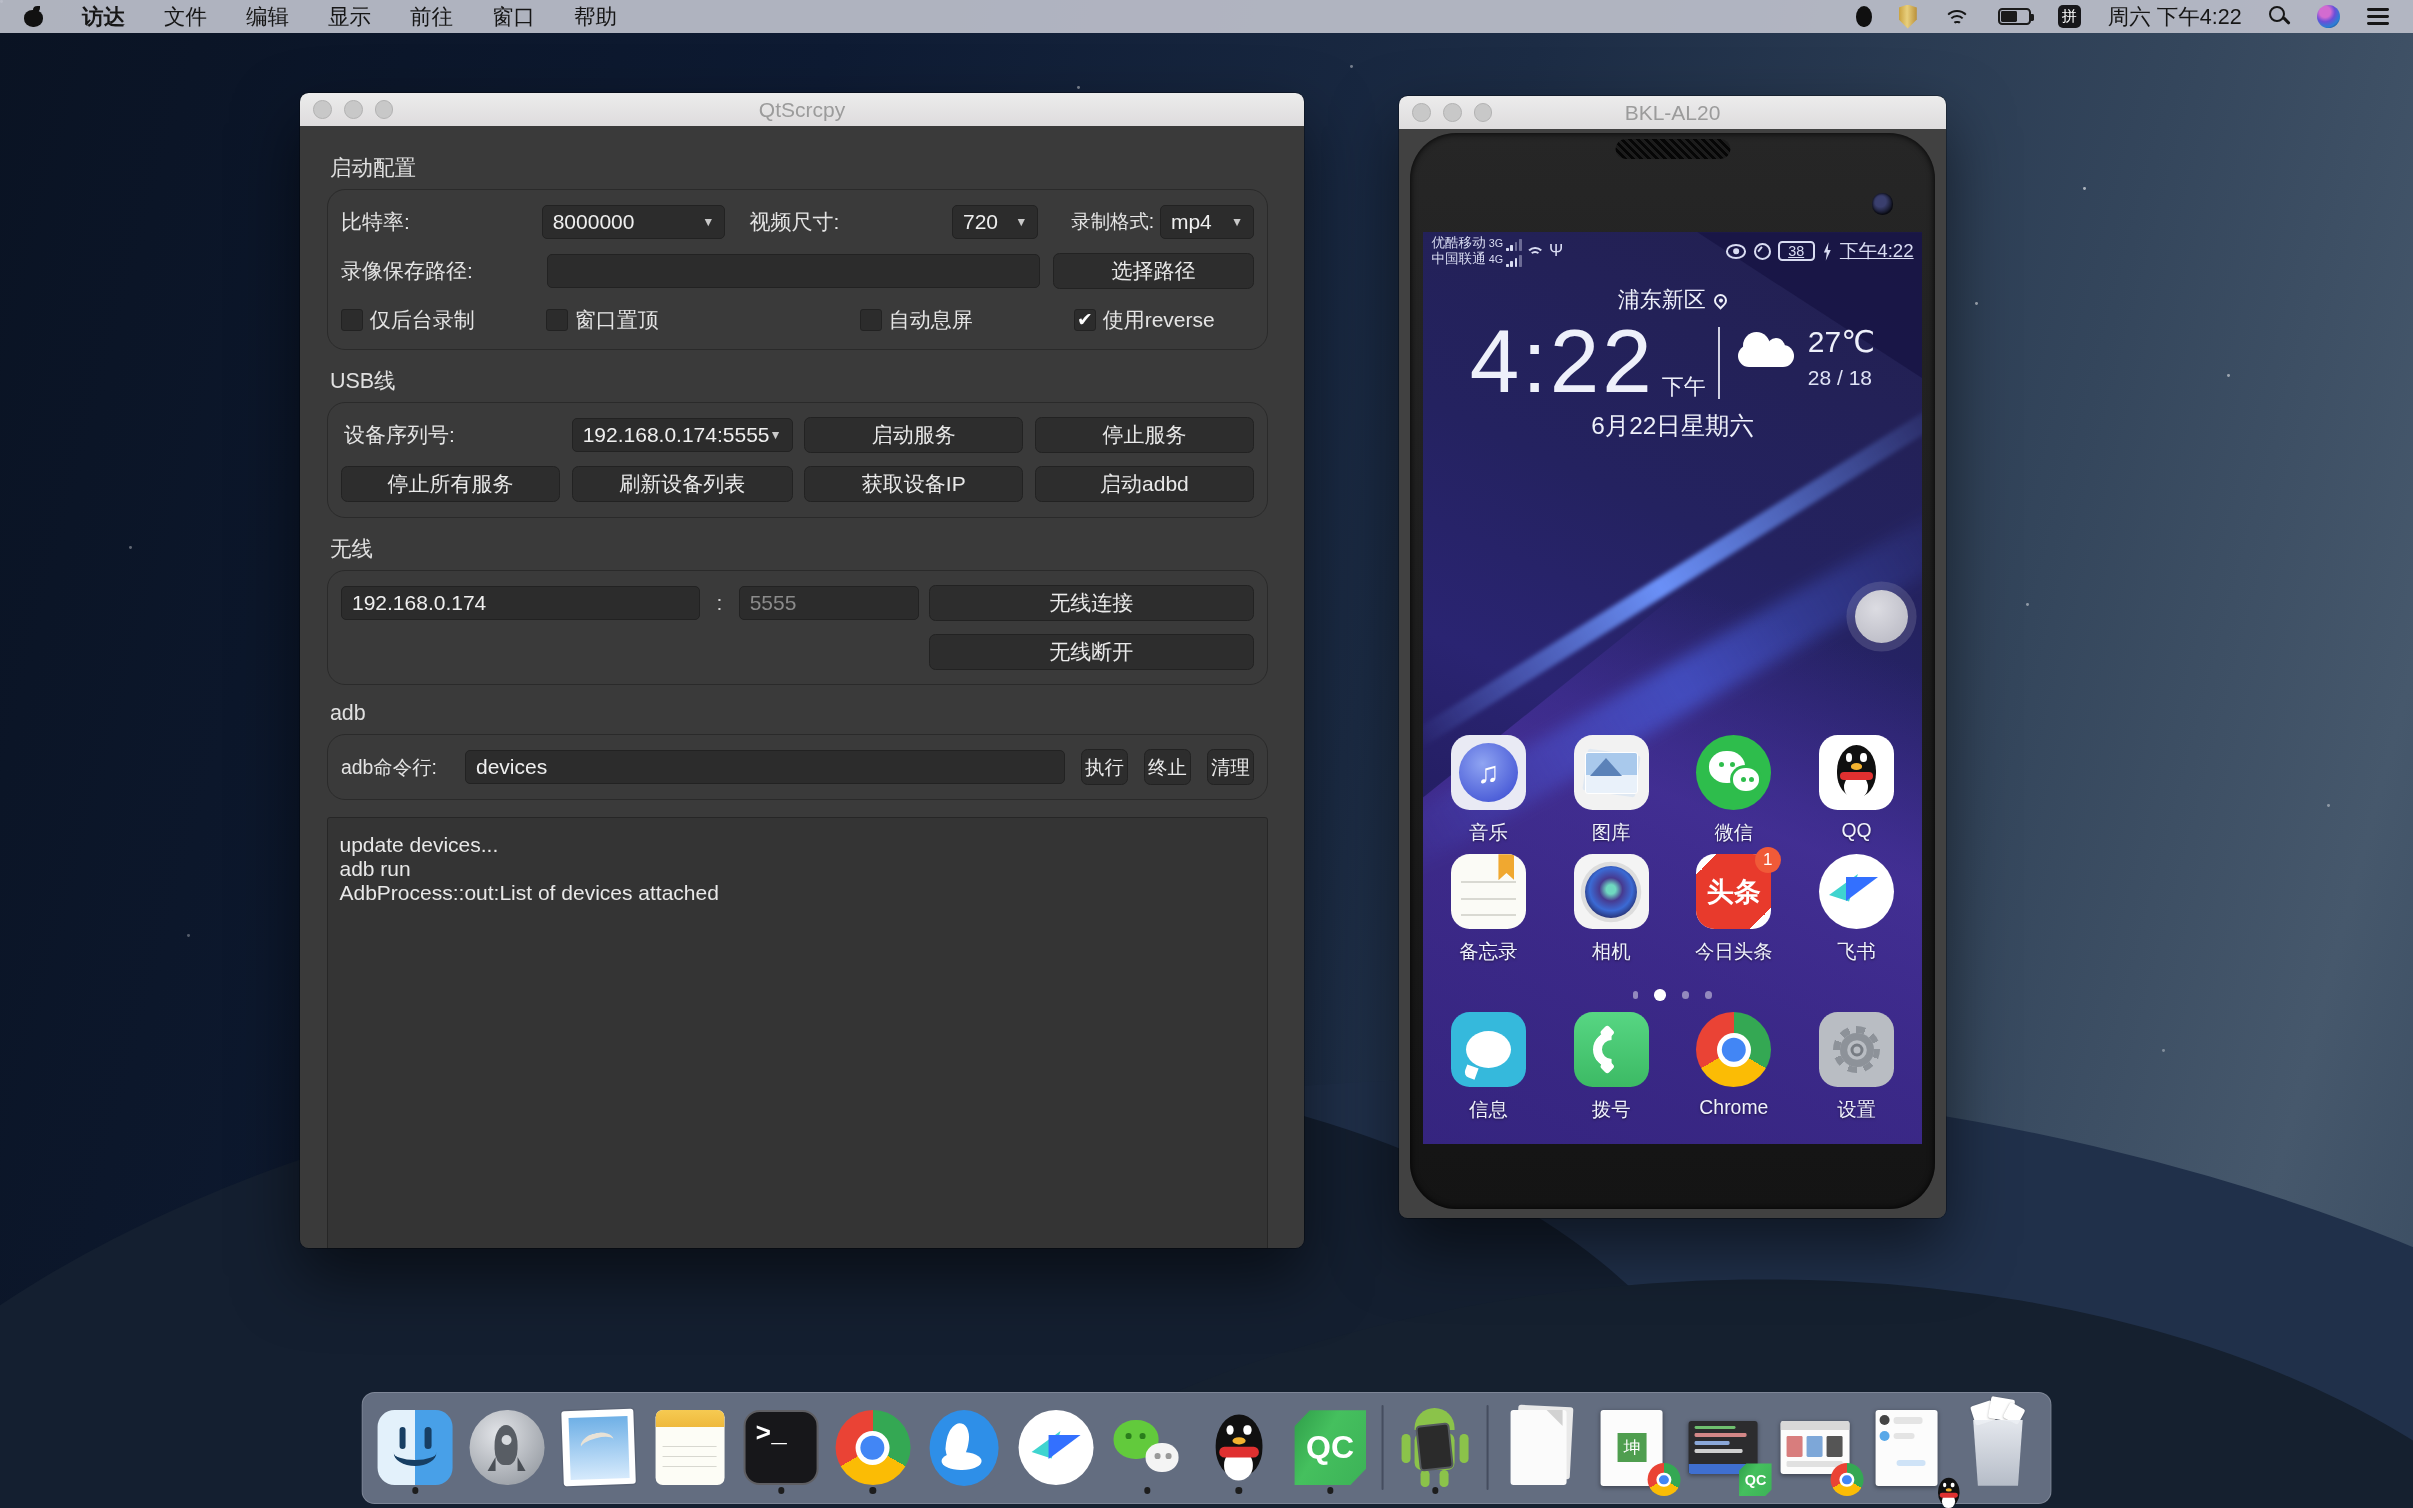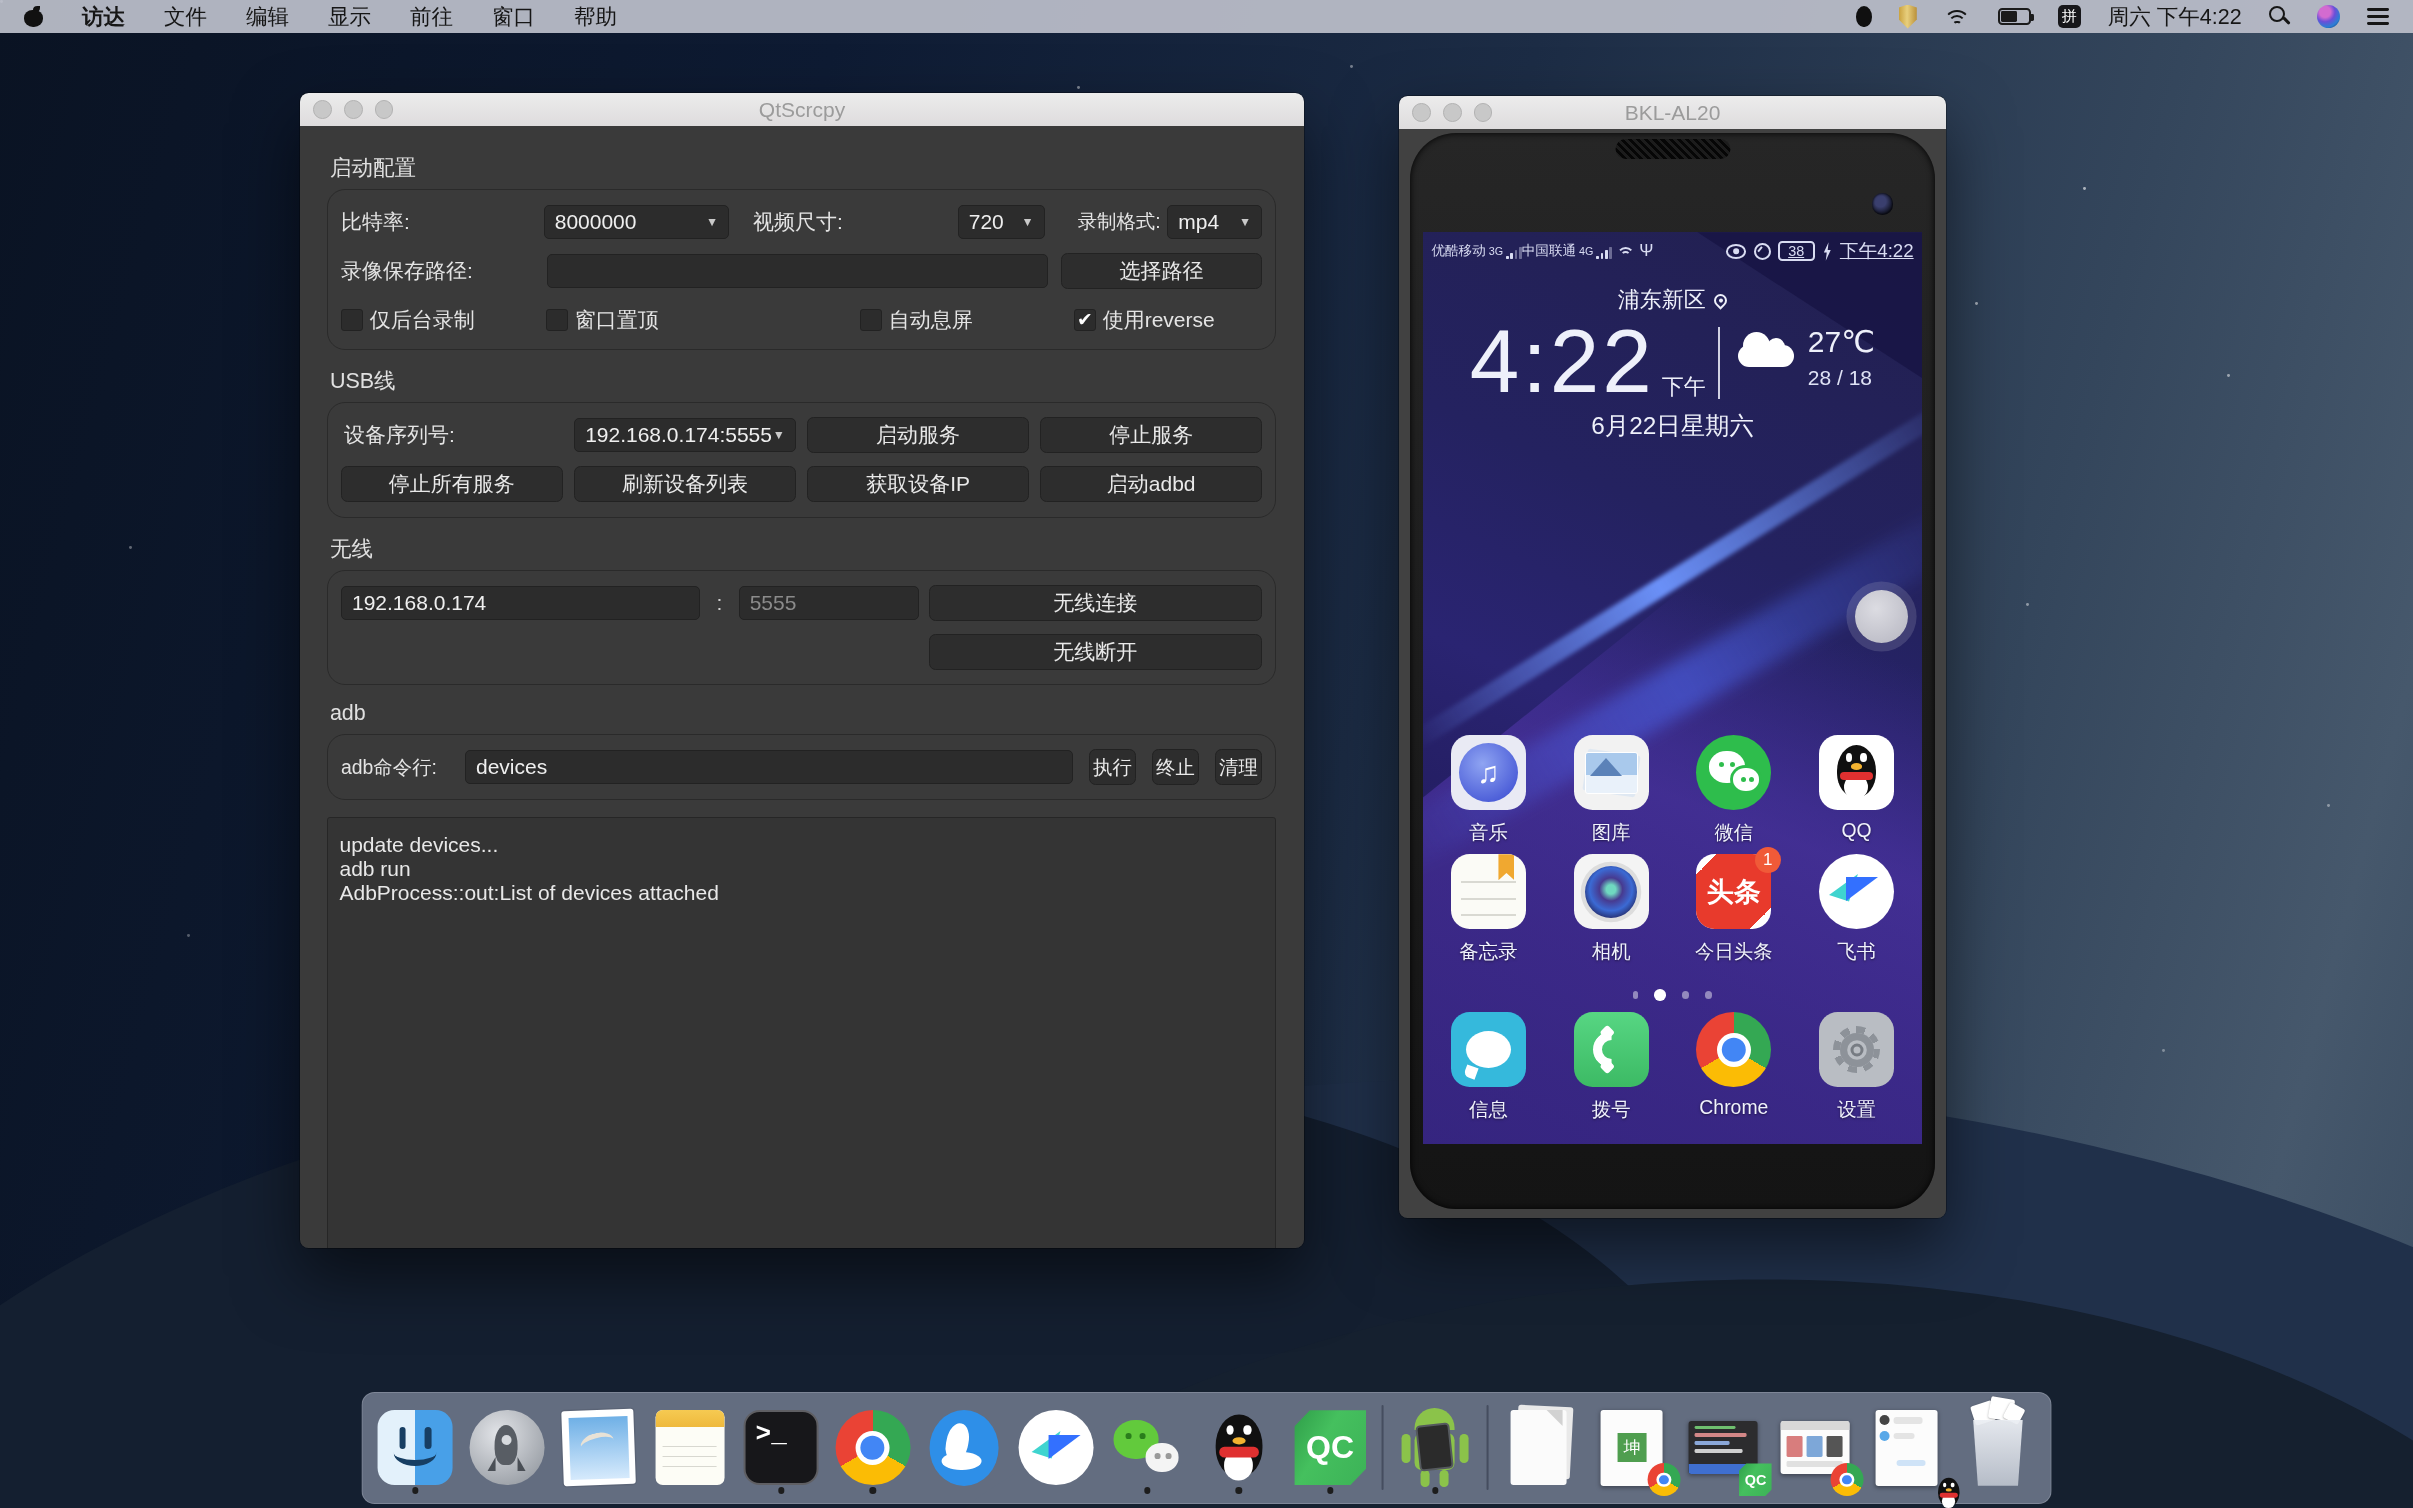--- a/index.html
+++ b/index.html
@@ -63,21 +63,21 @@
     box-shadow:0 29px 65px rgba(0,0,0,.55), 0 0 0 0.7px rgba(0,0,0,.4); }
   .titlebar { height:33px; background:linear-gradient(#ececec,#dedcdd); position:relative;
     display:flex; align-items:center; justify-content:center; }
   .tl-group { position:absolute; left:13px; top:0; bottom:0; display:flex; align-items:center; gap:12.2px; }
   .tl { width:18.7px; height:18.7px; border-radius:50%; background:#c8c8c8; border:0.7px solid #b2b2b2; }
   .wtitle { color:#9b9b9b; font-size:21px; }
 
   
   .qtwin { left:300px; top:93px; width:1004px; height:1155px; }
   .qtbody { position:absolute; top:33px; left:0; right:0; bottom:0; background:#3a3a3a;
-    padding:20px 28px 0 27px; color:#e4e4e4; font-size:21px; }
+    padding:20px 36px 0 27px; color:#e4e4e4; font-size:21px; }
   .seclabel { margin:16px 0 7.2px 2.9px; font-size:21.5px; color:#e0e0e0; }
   .seclabel.first { margin-top:7.2px; }
   .groupbox { border:1.4px solid #2a2a2a; border-radius:18px; padding:14.4px 13px; }
   .qrow { display:flex; align-items:center; }
   .qcombo { height:34px; background:#2c2c2c; border:1.4px solid #222; border-radius:5px;
     display:flex; align-items:center; padding:0 10px; color:#efefef; position:relative; }
   .qcombo .arrow { margin-left:auto; font-size:12.2px; color:#c9c9c9; }
   .qbtn { height:36px; background:#2d2d2d; border:1.4px solid #222; border-radius:6.5px;
     color:#e9e9e9; font-size:21px; display:flex; align-items:center; justify-content:center; cursor:default; }
   .tin { height:34px; background:#2c2c2c; border:1.4px solid #222; border-radius:5px;
@@ -136,21 +136,21 @@
     clip-path:polygon(55% 0,100% 0,100% 16%); }
   .streak1 { position:absolute; left:-12%; top:36%; width:130%; height:18.7px;
     background:linear-gradient(90deg,rgba(90,120,255,0),rgba(110,150,255,.95) 45%,rgba(70,100,240,0));
     transform:rotate(-32deg); filter:blur(2.2px); }
   .streak2 { position:absolute; left:-18%; top:47%; width:140%; height:50px;
     background:linear-gradient(90deg,rgba(60,80,220,0),rgba(80,110,250,.5) 50%,rgba(60,80,220,0));
     transform:rotate(-30deg); filter:blur(7.2px); }
 
   .pstatus { position:absolute; top:0; left:0; right:0; height:37px; display:flex;
     align-items:center; padding:1.4px 8.6px 0; font-size:13.6px; color:#d9dcf2; }
-  .carrcol { display:flex; line-height:16px; }
+  .carrcol { display:flex; flex-direction:column; line-height:16px; }
   .netrow { display:flex; align-items:flex-end; gap:2.9px; }
   .sigbars { display:flex; align-items:flex-end; gap:1.4px; }
   .sigbars i { width:2.9px; background:#d9dcf2; border-radius:0.7px; }
   .pwifi { width:18.7px; height:14.4px; position:relative; margin:0 4.3px; }
   .pwifi i { position:absolute; left:50%; bottom:0; transform:translateX(-50%);
     border:2.2px solid transparent; border-top-color:#d9dcf2; border-radius:50%; }
   .pwifi .a1{ width:18.7px; height:18.7px; bottom:-7.2px; } .pwifi .a2{ width:10.8px; height:10.8px; bottom:-3.6px; }
   .usbg { font-size:17px; color:#d9dcf2; }
   .pst-right { margin-left:auto; display:flex; align-items:center; gap:7.2px; font-size:18.7px;text-decoration:underline; }
   .eyeic { width:20px; height:14.4px; border:2.2px solid #d9dcf2; border-radius:50%; position:relative; }

